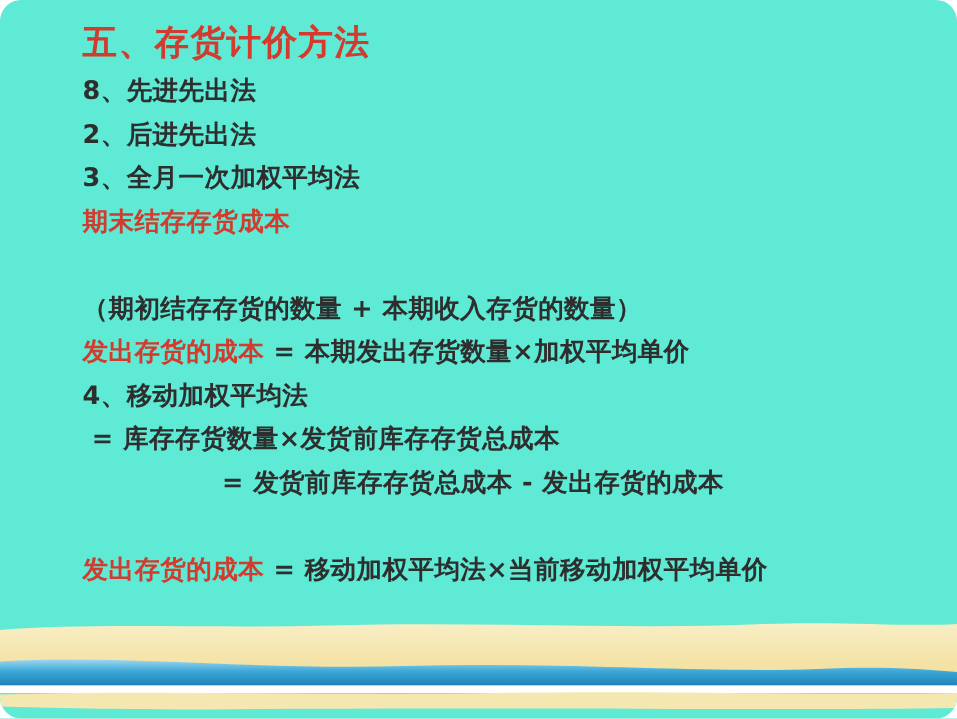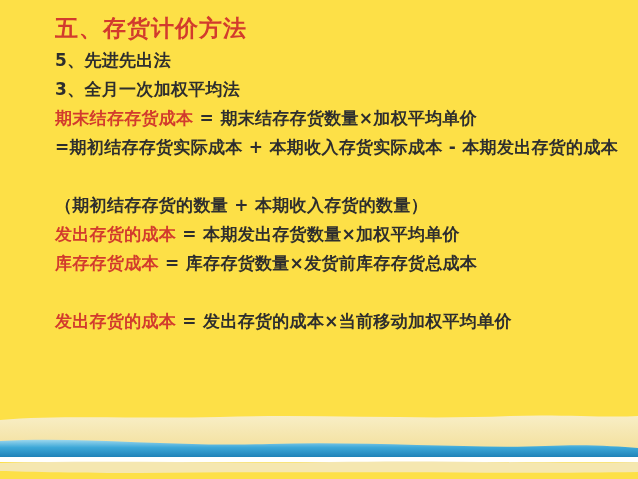--- a/index.html
+++ b/index.html
@@ -1,21 +1,22 @@
 <!DOCTYPE html>
 <html><head>
 <meta charset="utf-8">
 <style>
   html,body{margin:0;padding:0;}
   .screen{
     position:relative;
     width:638px;height:479px;
-    background:#fde047;
+    background:#5eead4;
     overflow:hidden;
     font-family:"DejaVu Sans","Liberation Sans",sans-serif;
+    border-radius:14px;
   }
   .bottom-art{position:absolute;left:0;bottom:0;width:638px;height:72px;z-index:0;}
   .content{position:absolute;left:0;top:0;width:638px;height:479px;z-index:1;padding:10px 0 0 55px;box-sizing:border-box;}
   .title{
     height:36px;display:flex;align-items:center;
     font-size:23px;font-weight:700;color:#d23b2d;letter-spacing:1px;
   }
   .line{
     height:29px;display:flex;align-items:center;
     font-size:17px;font-weight:700;color:#2e2e2e;
@@ -43,31 +44,33 @@
     </defs>
     <path d="M0,13 C60,8 140,12 220,10 C320,7 420,13 510,9 C560,7 605,11 638,9 L638,50 L0,50 Z" fill="url(#gradYellow)"></path>
     <path d="M0,34 C80,29 170,40 270,37 C370,34 470,42 545,39 C585,37 615,39 638,41 L638,50 L0,50 Z" fill="url(#gradBlue)"></path>
     <rect x="0" y="50" width="638" height="5" fill="#ffffff"></rect>
     <path d="M0,56 C110,53 230,57 330,55 C450,53 550,57 638,55 L638,65 C520,67 320,64 140,66 C80,66 30,65 0,64 Z" fill="#f5e7b0"></path>
   </svg>
 
   <div class="content">
     <div class="title">五、存货计价方法</div>
 
-    <div class="line"><span>5、先进先出法</span></div>
+    <div class="line"><span>8、先进先出法</span></div>
+    <div class="line"><span>2、后进先出法</span></div>
     <div class="line"><span>3、全月一次加权平均法</span></div>
 
-    <div class="line"><span class="red">期末结存存货成本</span><span> = 期末结存存货数量×加权平均单价</span></div>
-    <div class="line"><span>=期初结存存货实际成本 + 本期收入存货实际成本 - 本期发出存货的成本</span></div>
+    <div class="line"><span class="red">期末结存存货成本</span></div>
 
     <div class="line"></div>
     <div class="line"><span>（期初结存存货的数量 + 本期收入存货的数量）</span></div>
 
     <div class="line"><span class="red">发出存货的成本</span><span> = 本期发出存货数量×加权平均单价</span></div>
 
+    <div class="line"><span>4、移动加权平均法</span></div>
 
-    <div class="line"><span class="red">库存存货成本</span><span> = 库存存货数量×发货前库存存货总成本</span></div>
+    <div class="line"><span> = 库存存货数量×发货前库存存货总成本</span></div>
+    <div class="line indent"><span>= 发货前库存存货总成本 - 发出存货的成本</span></div>
 
     <div class="line"></div>
 
-    <div class="line"><span class="red">发出存货的成本</span><span> = 发出存货的成本×当前移动加权平均单价</span></div>
+    <div class="line"><span class="red">发出存货的成本</span><span> = 移动加权平均法×当前移动加权平均单价</span></div>
   </div>
 </div>
 
 </body></html>

